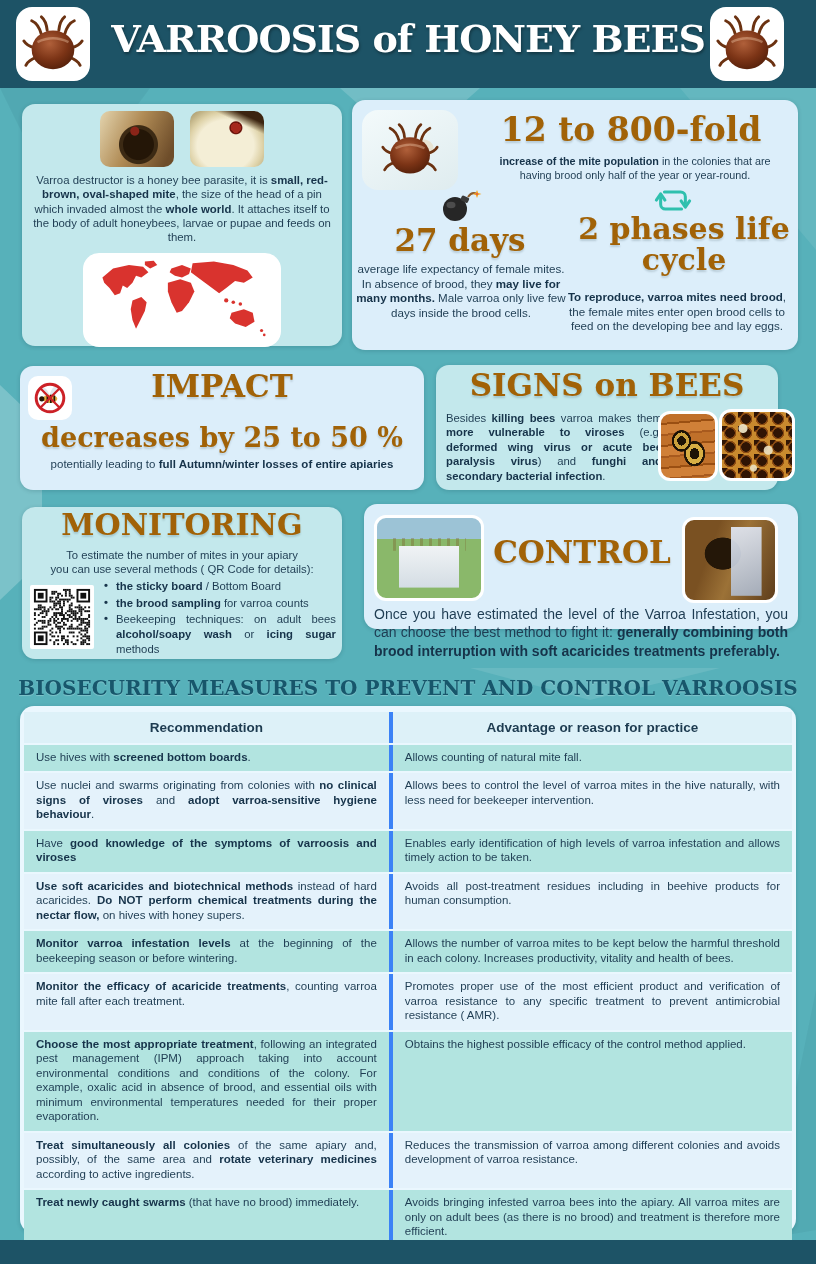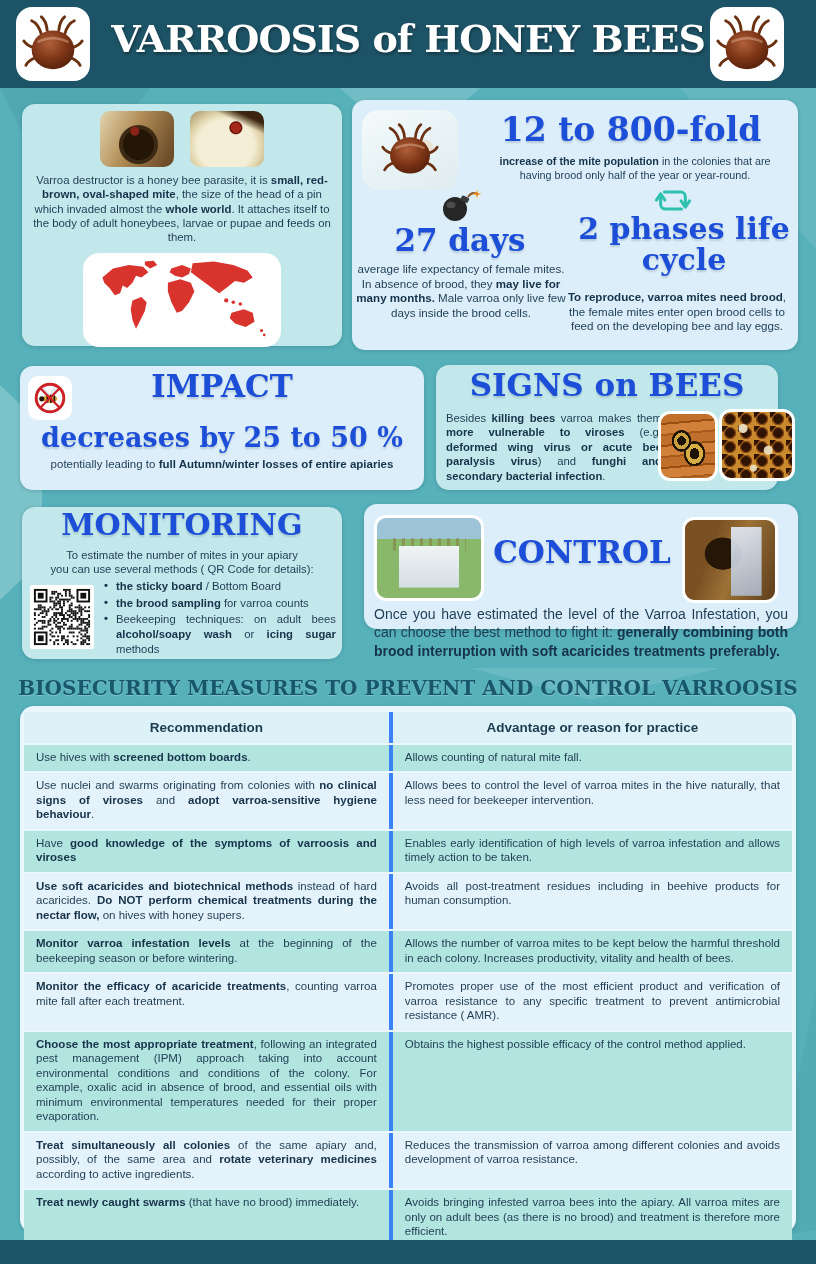--- a/index.html
+++ b/index.html
@@ -14,21 +14,21 @@
              font-family:"DejaVu Serif",serif;font-weight:700;font-size:38px;letter-spacing:-1px;
              text-shadow:1px 2px 3px rgba(0,0,0,.35);}
   .mite-tile{position:absolute;top:7px;width:74px;height:74px;background:#fff;border-radius:16px;
              display:flex;align-items:center;justify-content:center;}
   .footer{position:absolute;left:0;top:1240px;width:816px;height:24px;background:#1d5366;}
 
   
   .card{position:absolute;border-radius:13px;box-shadow:0 1px 4px rgba(10,40,50,.18);}
   .cyan{background:#c3e8ec;}
   .blue{background:#dceefa;}
-  .h-teal{font-family:"DejaVu Serif",serif;font-weight:700;color:#1d4ed8;
+  .h-teal{font-family:"DejaVu Serif",serif;font-weight:700;color:#a16207;
           text-shadow:0 2px 2px rgba(20,50,60,.18);}
   .center{text-align:center;}
   .abs{position:absolute;}
 
   
   .card-parasite{left:22px;top:104px;width:320px;height:242px;}
   .photos-row{display:flex;justify-content:center;gap:16px;padding-top:7px;}
   .photo{border-radius:10px;}
   .photo-bee-head{width:74px;height:56px;
     background:radial-gradient(circle at 47% 36%,#8a2418 0 4px,transparent 5px),
@@ -589,21 +589,21 @@
           <th class="v-div">Advantage or reason for practice</th>
         </tr>
       </thead>
       <tbody>
           <tr class="row-teal">
     <td class="col-rec">Use hives with <b>screened bottom boards</b>.</td>
     <td class="v-div">Allows counting of natural mite fall.</td>
   </tr>
           <tr class="row-light">
     <td class="col-rec">Use nuclei and swarms originating from colonies with <b>no clinical signs of viroses</b> and <b>adopt varroa-sensitive hygiene behaviour</b>.</td>
-    <td class="v-div">Allows bees to control the level of varroa mites in the hive naturally, that less need for beekeeper intervention.</td>
+    <td class="v-div">Allows bees to control the level of varroa mites in the hive naturally, with less need for beekeeper intervention.</td>
   </tr>
           <tr class="row-teal">
     <td class="col-rec">Have <b>good knowledge of the symptoms of varroosis and viroses</b></td>
     <td class="v-div">Enables early identification of high levels of varroa infestation and allows timely action to be taken.</td>
   </tr>
           <tr class="row-light">
     <td class="col-rec"><b>Use soft acaricides and biotechnical methods</b> instead of hard acaricides. <b>Do NOT perform chemical treatments during the nectar flow,</b> on hives with honey supers.</td>
     <td class="v-div">Avoids all post-treatment residues including in beehive products for human consumption.</td>
   </tr>
           <tr class="row-teal">

